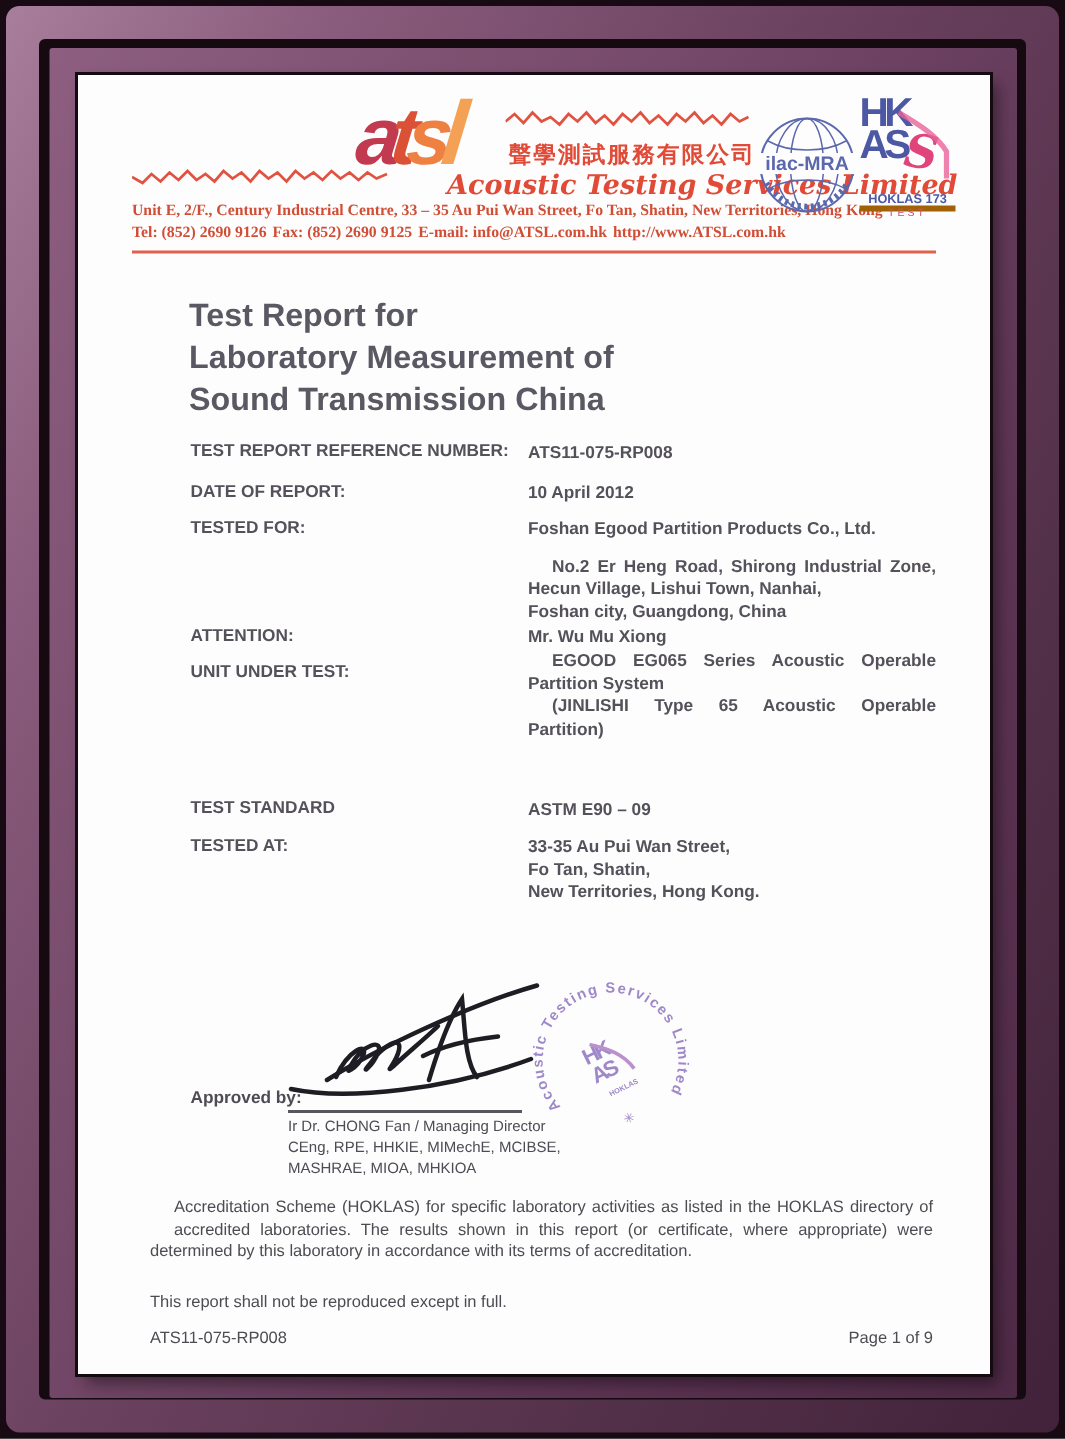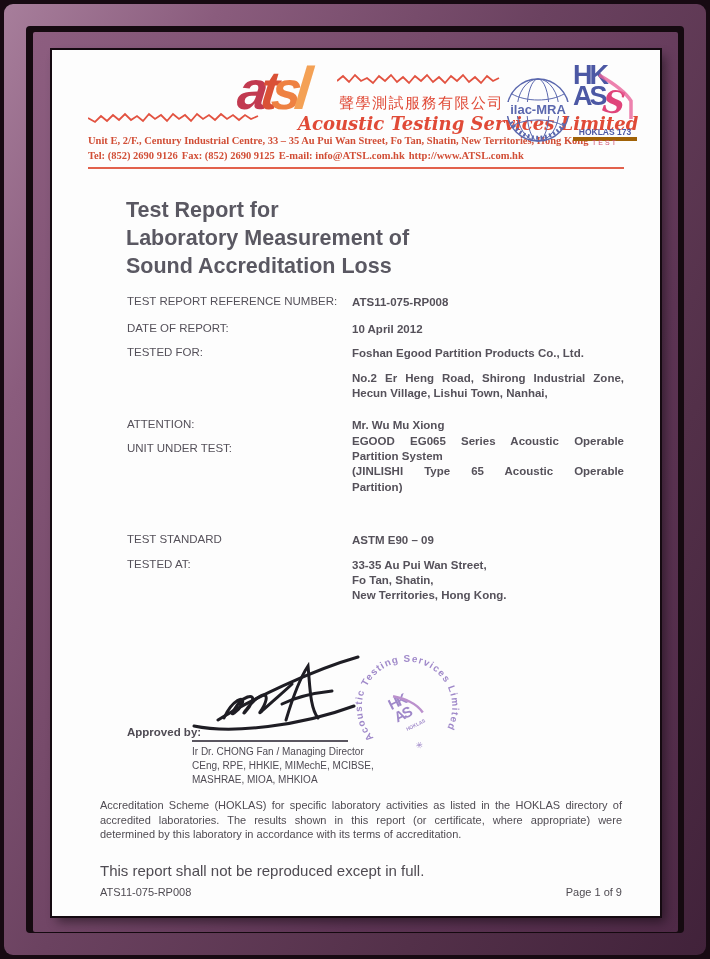--- a/index.html
+++ b/index.html
@@ -11,50 +11,50 @@
   .frame-groove{position:absolute;inset:26px;border-radius:4px;background:#150a10;}
   .frame-mat{position:absolute;left:33px;top:32px;right:32px;bottom:27px;border-radius:2px;
     background:linear-gradient(118deg,#8d5e80 0%,#774b6b 35%,#5e3555 70%,#4f2a47 100%);}
   .page{position:absolute;left:52px;top:50px;width:608px;height:866px;background:#fdfdfd;
     box-shadow:0 0 0 2px #150a11, 5px 6px 10px rgba(0,0,0,.45);}
   
   .logo{left:186px;top:12px;font-style:italic;font-weight:900;font-size:54px;line-height:54px;
     letter-spacing:-7px;transform:skewX(-6deg);}
   .logo .l-a{color:#c23a50;} .logo .l-t{color:#da5136;} .logo .l-s{color:#ee8142;}
   .logo .l-l{color:#f4a155;font-size:60px;}
-  .zh{left:287px;top:44px;font-size:15px;font-weight:400;letter-spacing:1.5px;color:#e04a37;}
+  .zh{left:287px;top:44px;font-size:15px;font-weight:700;letter-spacing:1.5px;color:#e04a37;}
   .en-script{left:246px;top:63px;font-family:"DejaVu Serif",serif;font-style:italic;font-weight:700;
     font-size:18px;color:#e04a37;}
   .addr1{left:36px;top:85px;font-family:"Liberation Serif",serif;font-weight:700;font-size:10.5px;
     color:#d14e36;white-space:nowrap;}
   .telrow{left:36px;top:100px;font-family:"Liberation Serif",serif;font-weight:700;font-size:10.5px;
     color:#d14e36;display:flex;gap:4px;white-space:nowrap;}
   .sep{left:36px;top:117px;width:536px;height:2px;background:#e2614c;}
   
   .hkas{left:521px;top:15px;width:70px;height:106px;}
   .hkas .blue{font-weight:900;color:#4c58a4;font-size:27px;line-height:21px;letter-spacing:-3px;}
   .hkas .pinkS{position:absolute;left:30px;top:19px;font-family:"DejaVu Serif",serif;font-style:italic;
     font-weight:700;font-size:31px;color:#e0447a;transform:rotate(8deg);}
   .hoklas{position:absolute;left:0;top:62px;width:64px;text-align:center;font-size:8.5px;font-weight:900;
     color:#4c58a4;letter-spacing:0;border-bottom:4px solid #a16207;}
   .hkas-test{position:absolute;left:0;top:74px;width:64px;text-align:center;font-size:7px;
     color:#cf4f6e;letter-spacing:2px;}
   
   .title{left:74px;top:146px;font-size:21.5px;font-weight:700;color:#5a5862;line-height:28px;}
-  .flabel{position:absolute;left:75px;font-size:11.5px;font-weight:400;color:#55515a;white-space:nowrap;}
+  .flabel{position:absolute;left:75px;font-size:11.5px;font-weight:700;color:#55515a;white-space:nowrap;}
   .fvalue{position:absolute;left:300px;width:272px;font-size:11.5px;font-weight:700;color:#55515a;
     line-height:15.2px;}
-  .jl{text-align:justify;text-align-last:justify;}
+  .jl{text-align:justify;text-align-last:justify;margin-left:16px;}
   
   .approved{left:75px;top:676px;font-size:11.5px;font-weight:700;color:#4f4b54;}
   .sigline{left:140px;top:690px;width:156px;height:2px;background:#5a5660;}
   .names{left:140px;top:695px;font-size:10px;color:#4f4b54;line-height:14px;font-weight:500;}
   
   .foot{left:48px;top:748px;width:522px;font-size:11px;color:#4f4b52;line-height:14.6px;}
-  .note{left:48px;top:812px;font-size:15px;color:#4f4b52;}
+  .note{left:48px;top:812px;font-size:11px;color:#4f4b52;}
   .bottomrow{left:48px;top:836px;width:522px;font-size:11px;color:#4f4b52;display:flex;
     justify-content:space-between;}
   .stamp{left:296px;top:598px;width:118px;height:118px;opacity:.85;}
   .sig{left:136px;top:604px;width:176px;height:94px;}
 </style>
 </head>
 <body>
 
 <div class="abs frame-bevel"></div>
 <div class="abs frame-groove"></div>
@@ -100,34 +100,35 @@
     <svg class="abs" style="left:22px;top:2px" width="44" height="58" viewBox="0 0 44 58">
       <path d="M4,8 C18,16 30,24 36,34 L36,52" fill="none" stroke="#e8639a" stroke-width="3.5" opacity=".8"></path>
     </svg>
     <div class="hoklas">HOKLAS 173</div>
     <div class="hkas-test">TEST</div>
   </div>
 
   <div class="abs title">
     <div>Test Report for</div>
     <div>Laboratory Measurement of</div>
-    <div>Sound Accreditation Loss</div>
+    <div>Sound Transmission China</div>
   </div>
 
   <div class="flabel" style="top:245px">TEST REPORT REFERENCE NUMBER:</div>
   <div class="fvalue" style="top:245px">ATS11-075-RP008</div>
 
   <div class="flabel" style="top:272px">DATE OF REPORT:</div>
   <div class="fvalue" style="top:272px">10 April 2012</div>
 
   <div class="flabel" style="top:296px">TESTED FOR:</div>
   <div class="fvalue" style="top:296px">Foshan Egood Partition Products Co., Ltd.</div>
   <div class="fvalue" style="top:321px">
     <div class="jl">No.2 Er Heng Road, Shirong Industrial Zone,</div>
     <div>Hecun Village, Lishui Town, Nanhai,</div>
+    <div>Foshan city, Guangdong, China</div>
   </div>
 
   <div class="flabel" style="top:368px">ATTENTION:</div>
   <div class="fvalue" style="top:368px">Mr. Wu Mu Xiong</div>
 
   <div class="flabel" style="top:392px">UNIT UNDER TEST:</div>
   <div class="fvalue" style="top:384px">
     <div class="jl">EGOOD EG065 Series Acoustic Operable</div>
     <div>Partition System</div>
     <div class="jl">(JINLISHI Type 65 Acoustic Operable</div>

